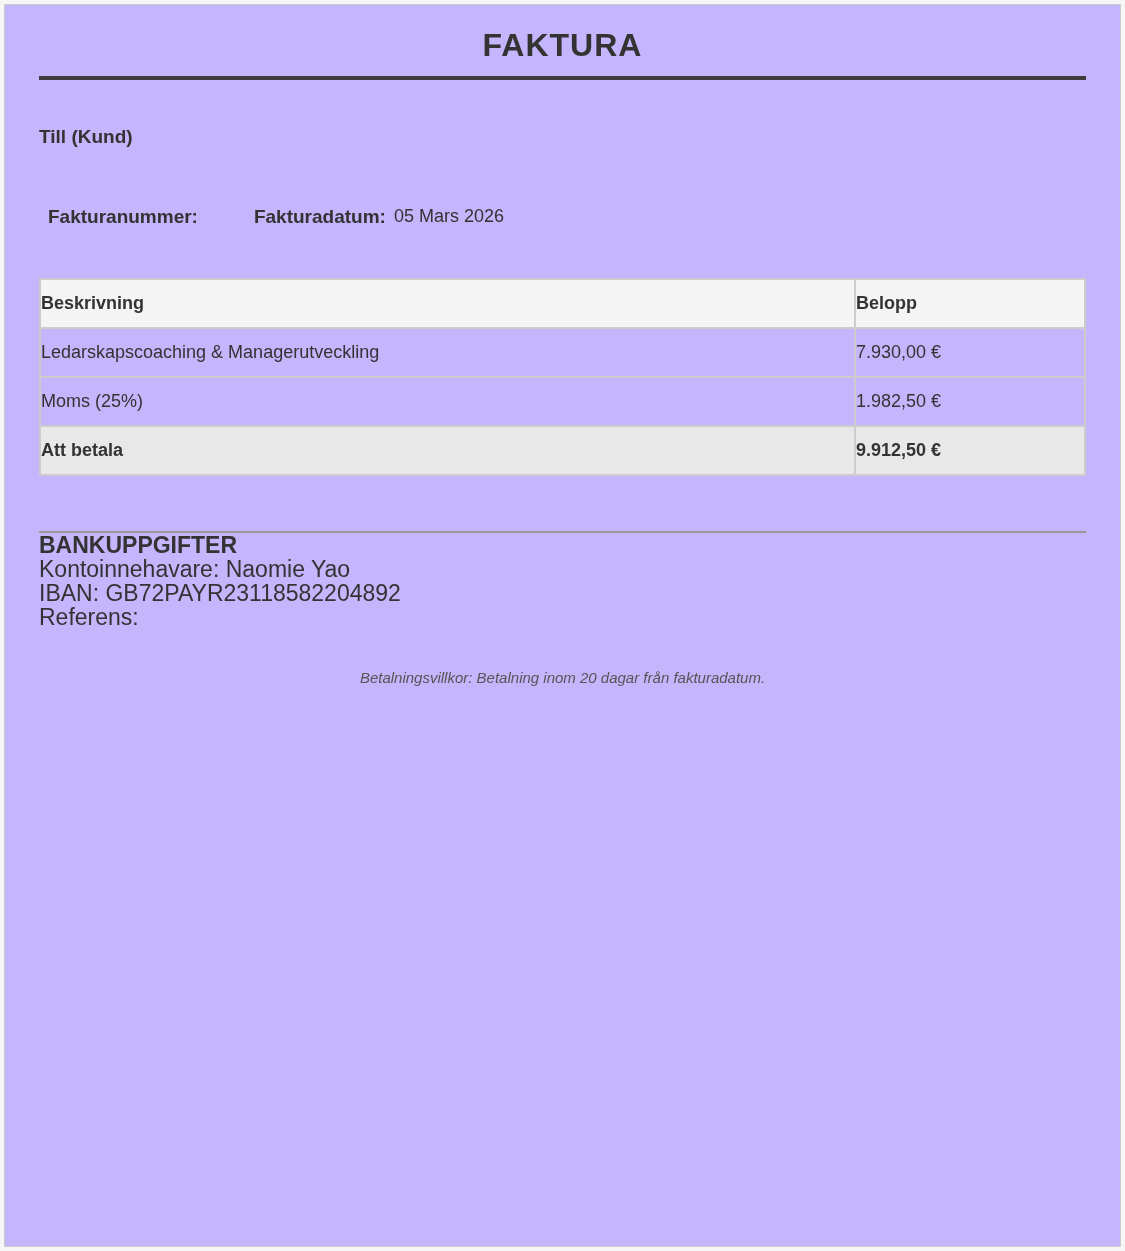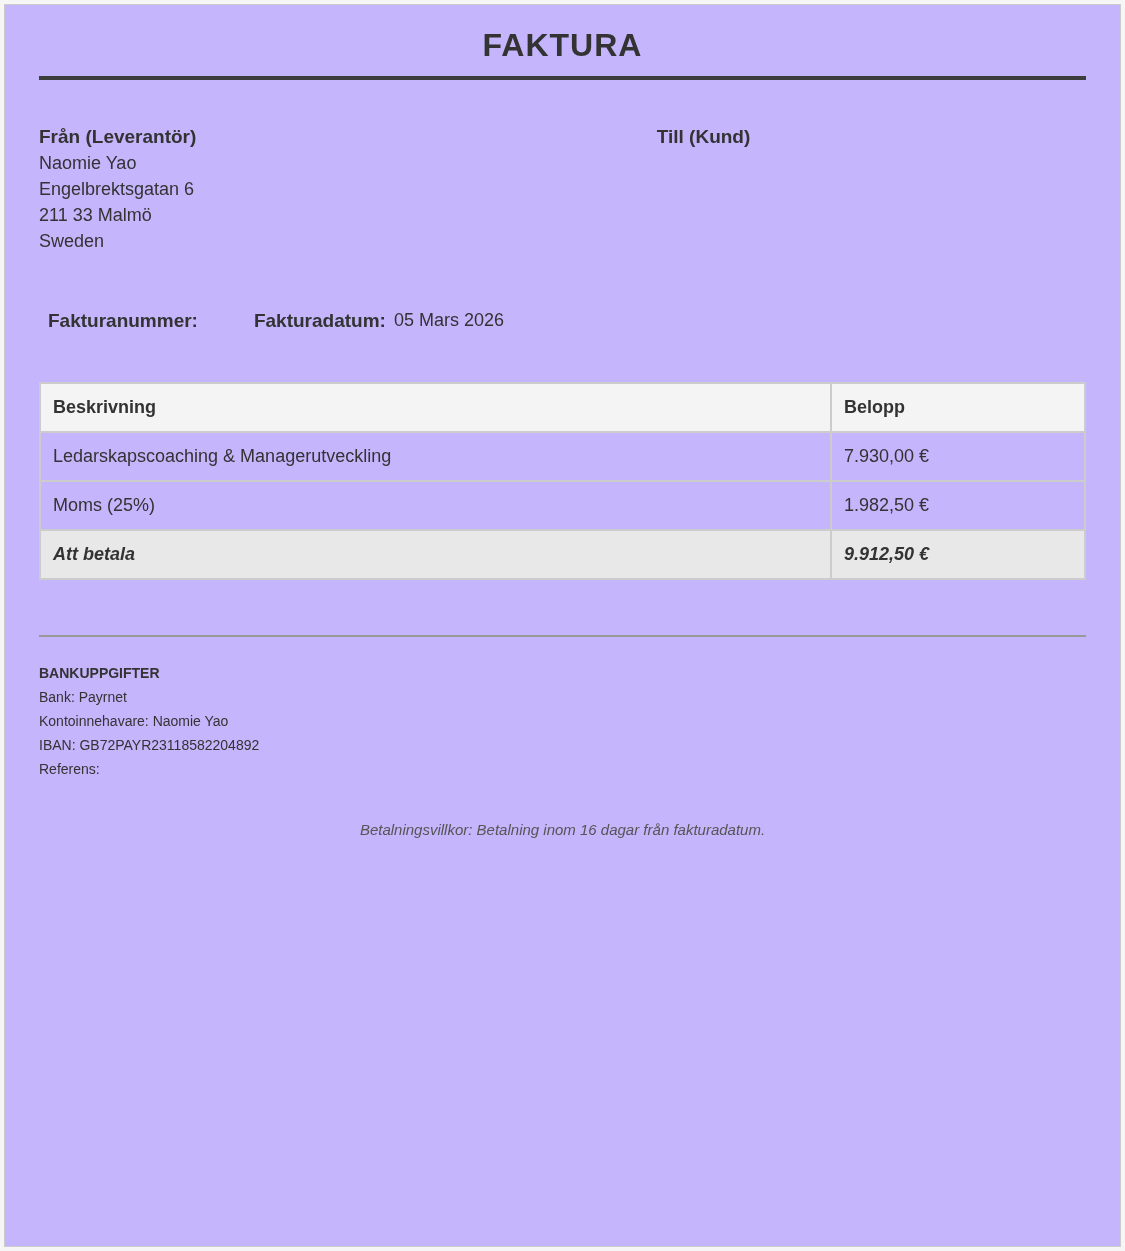--- a/index.html
+++ b/index.html
@@ -59,44 +59,42 @@
 
   .invoice-table {
     width: 100%;
     border-collapse: collapse;
     margin-top: 50px;
     font-size: 18px;
     table-layout: fixed;
   }
   .invoice-table th, .invoice-table td {
     border: 2px solid var(--table_border, #cccccc);
-    padding: 13px 12px;
+    padding: 13px 0;
     text-align: left;
     line-height: 21px;
     overflow: hidden;
   }
   .invoice-table th {
     background: var(--header_bg, #f4f4f4);
     font-weight: bold;
   }
   .amount-col { width: 228px; }
   .total-row td {
     background: var(--total_bg, #e8e8e8);
     font-weight: bold;
-    font-style: italic;
   }
 
   .bank-rule {
     height: 2px;
     background: var(--rule_gray, #999999);
     margin-top: 55px;
   }
   .bank {
-    margin-top: 24px;
-    font-size: 14px;
+    font-size: 23px;
     line-height: 24px;
   }
   .bank-heading { font-weight: bold; }
 
   .terms {
     margin-top: 40px;
     text-align: center;
     font-style: italic;
     font-size: 15px;
     color: var(--terms_color, #555555);
@@ -105,27 +103,20 @@
 </head>
 <body>
 
 <div class="page">
   <div class="content">
 
     <div class="title">FAKTURA</div>
     <div class="title-rule"></div>
 
     <div class="parties">
-      <div class="party-from">
-        <div class="party-label">Från (Leverantör)</div>
-        <div>Naomie Yao</div>
-        <div>Engelbrektsgatan 6</div>
-        <div>211 33 Malmö</div>
-        <div>Sweden</div>
-      </div>
       <div class="party-to">
         <div class="party-label">Till (Kund)</div>
       </div>
     </div>
 
     <div class="meta-row">
       <span class="meta-label">Fakturanummer:</span>
       <span class="meta-value"></span>
       <span class="meta-label meta-date-label">Fakturadatum:</span>
       <span class="meta-value">05 Mars 2026</span>
@@ -151,22 +142,21 @@
           <td>Att betala</td>
           <td>9.912,50 €</td>
         </tr>
       </tbody>
     </table>
 
     <div class="bank-rule"></div>
 
     <div class="bank">
       <div class="bank-heading">BANKUPPGIFTER</div>
-      <div>Bank: Payrnet</div>
       <div>Kontoinnehavare: Naomie Yao</div>
       <div>IBAN: GB72PAYR23118582204892</div>
       <div>Referens:</div>
     </div>
 
-    <div class="terms">Betalningsvillkor: Betalning inom 16 dagar från fakturadatum.</div>
+    <div class="terms">Betalningsvillkor: Betalning inom 20 dagar från fakturadatum.</div>
 
   </div>
 </div>
 
 </body></html>

